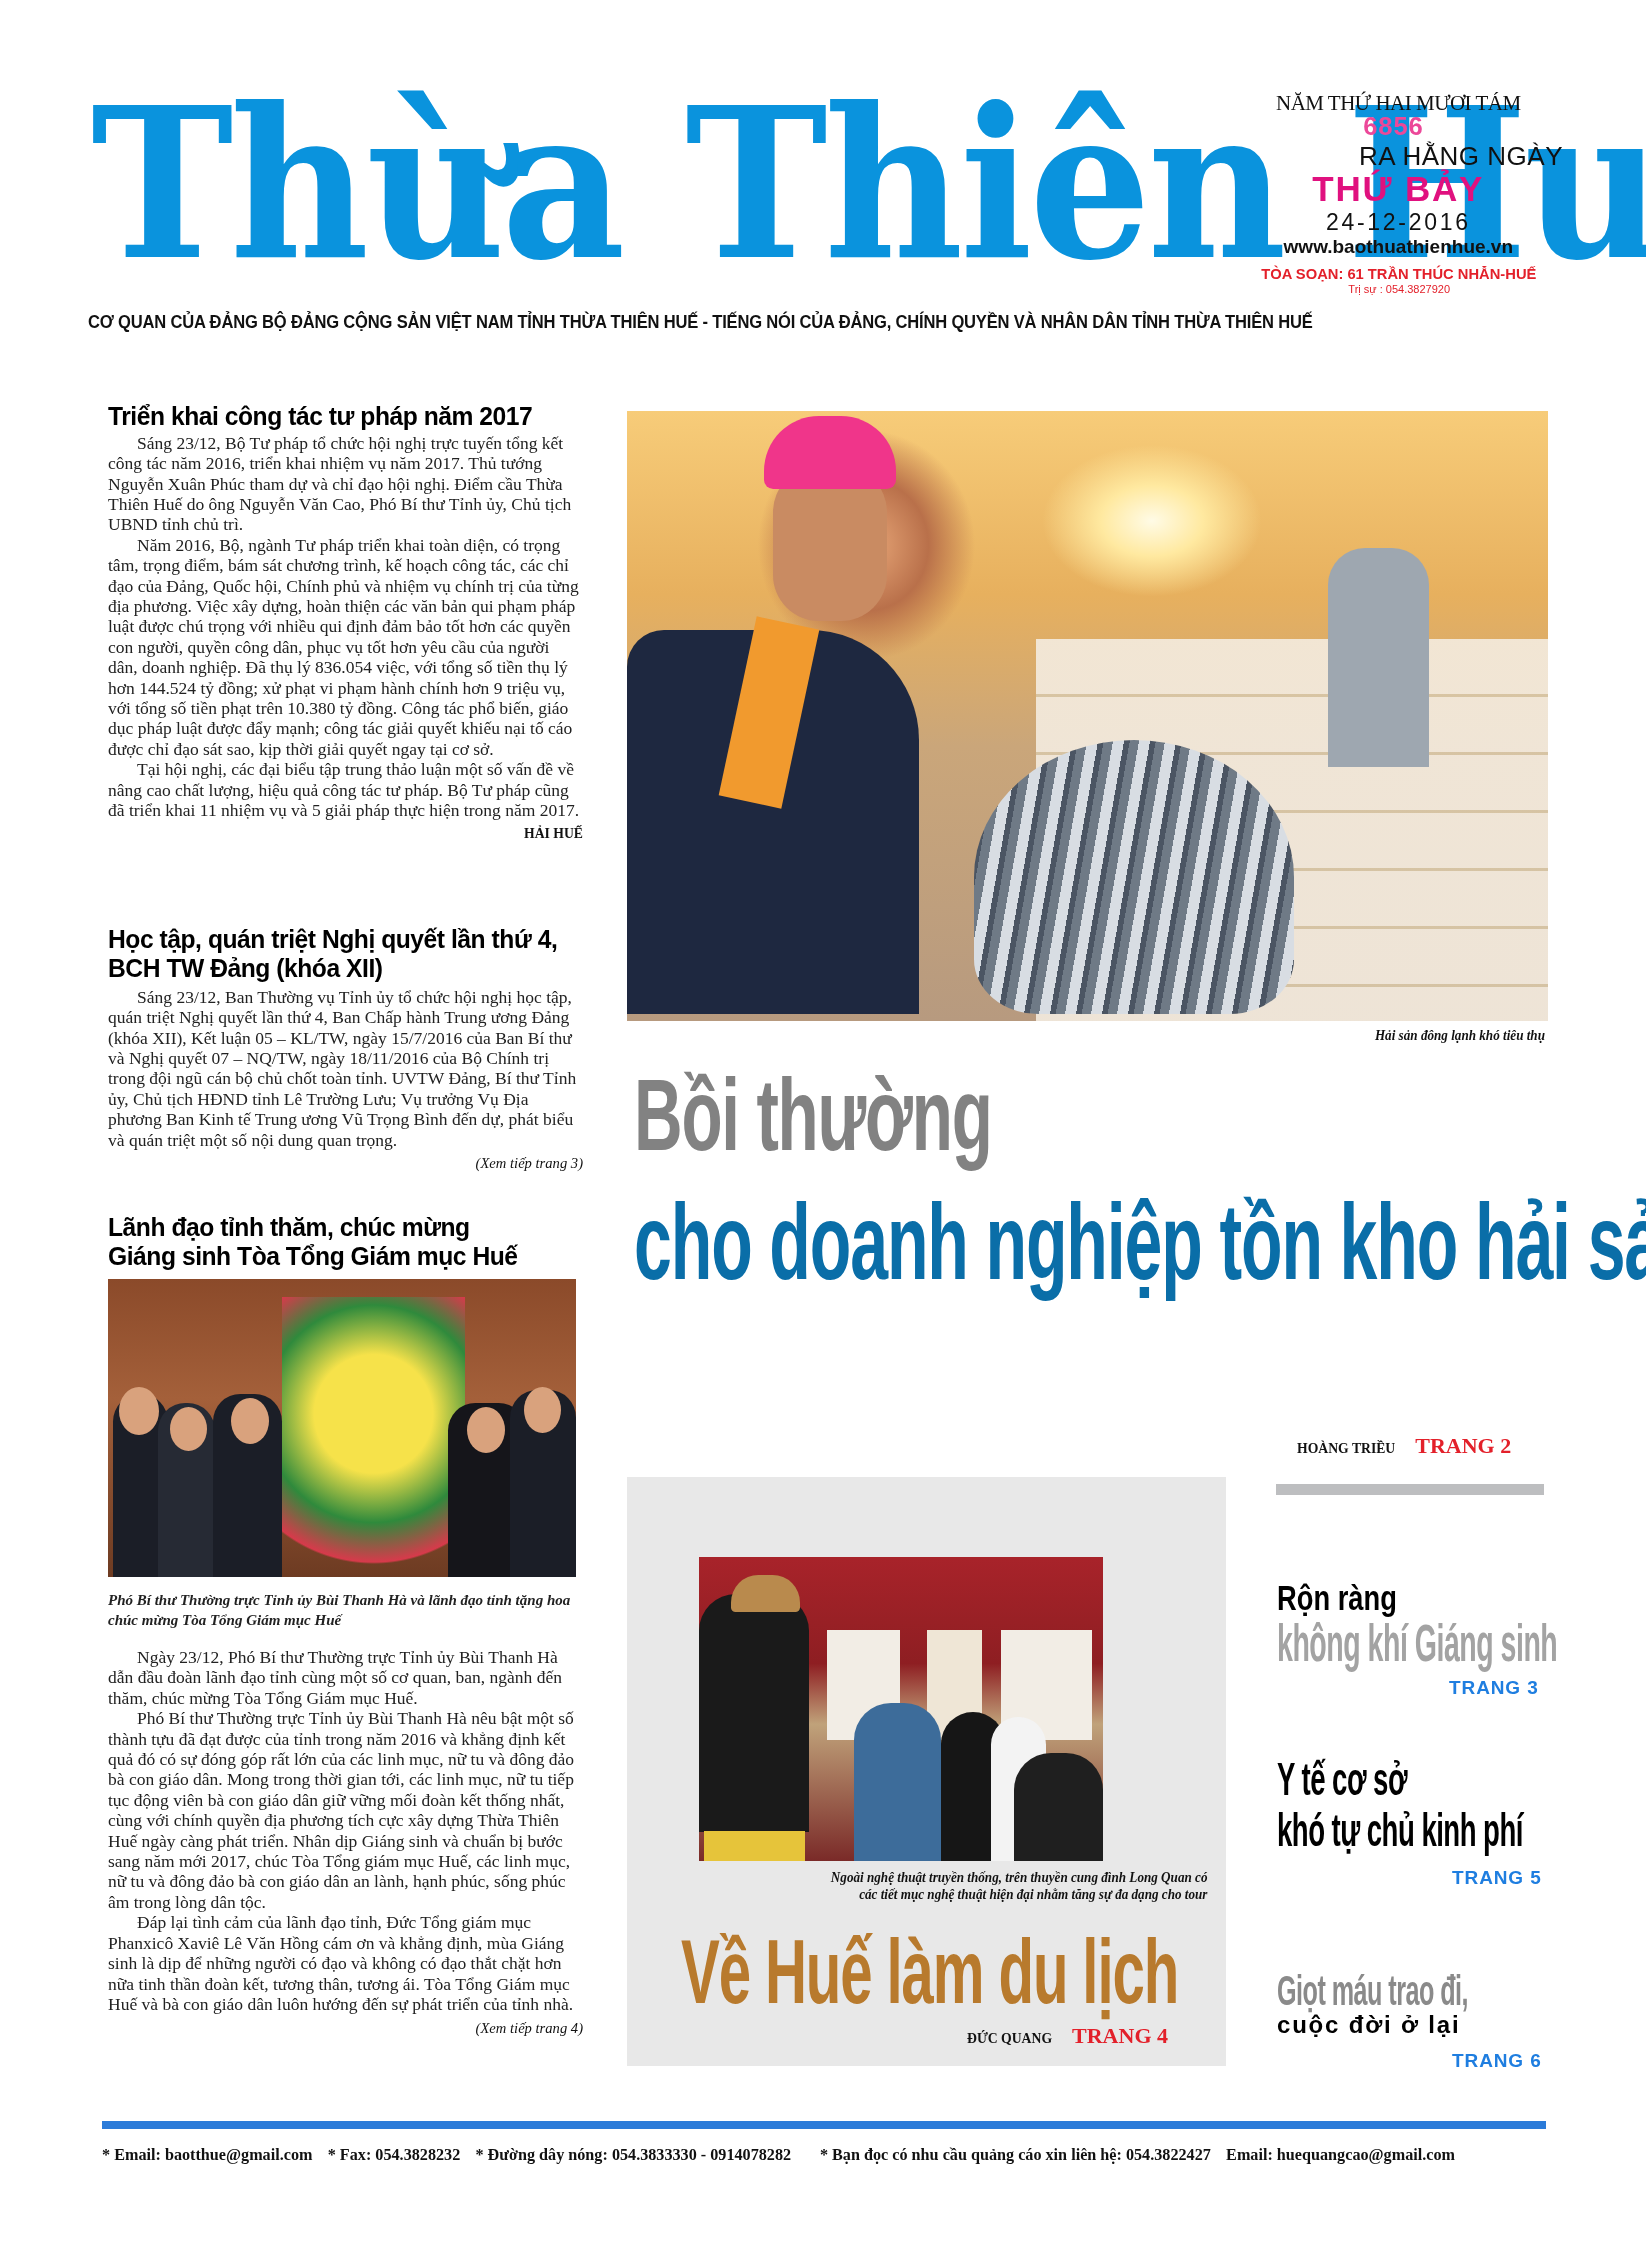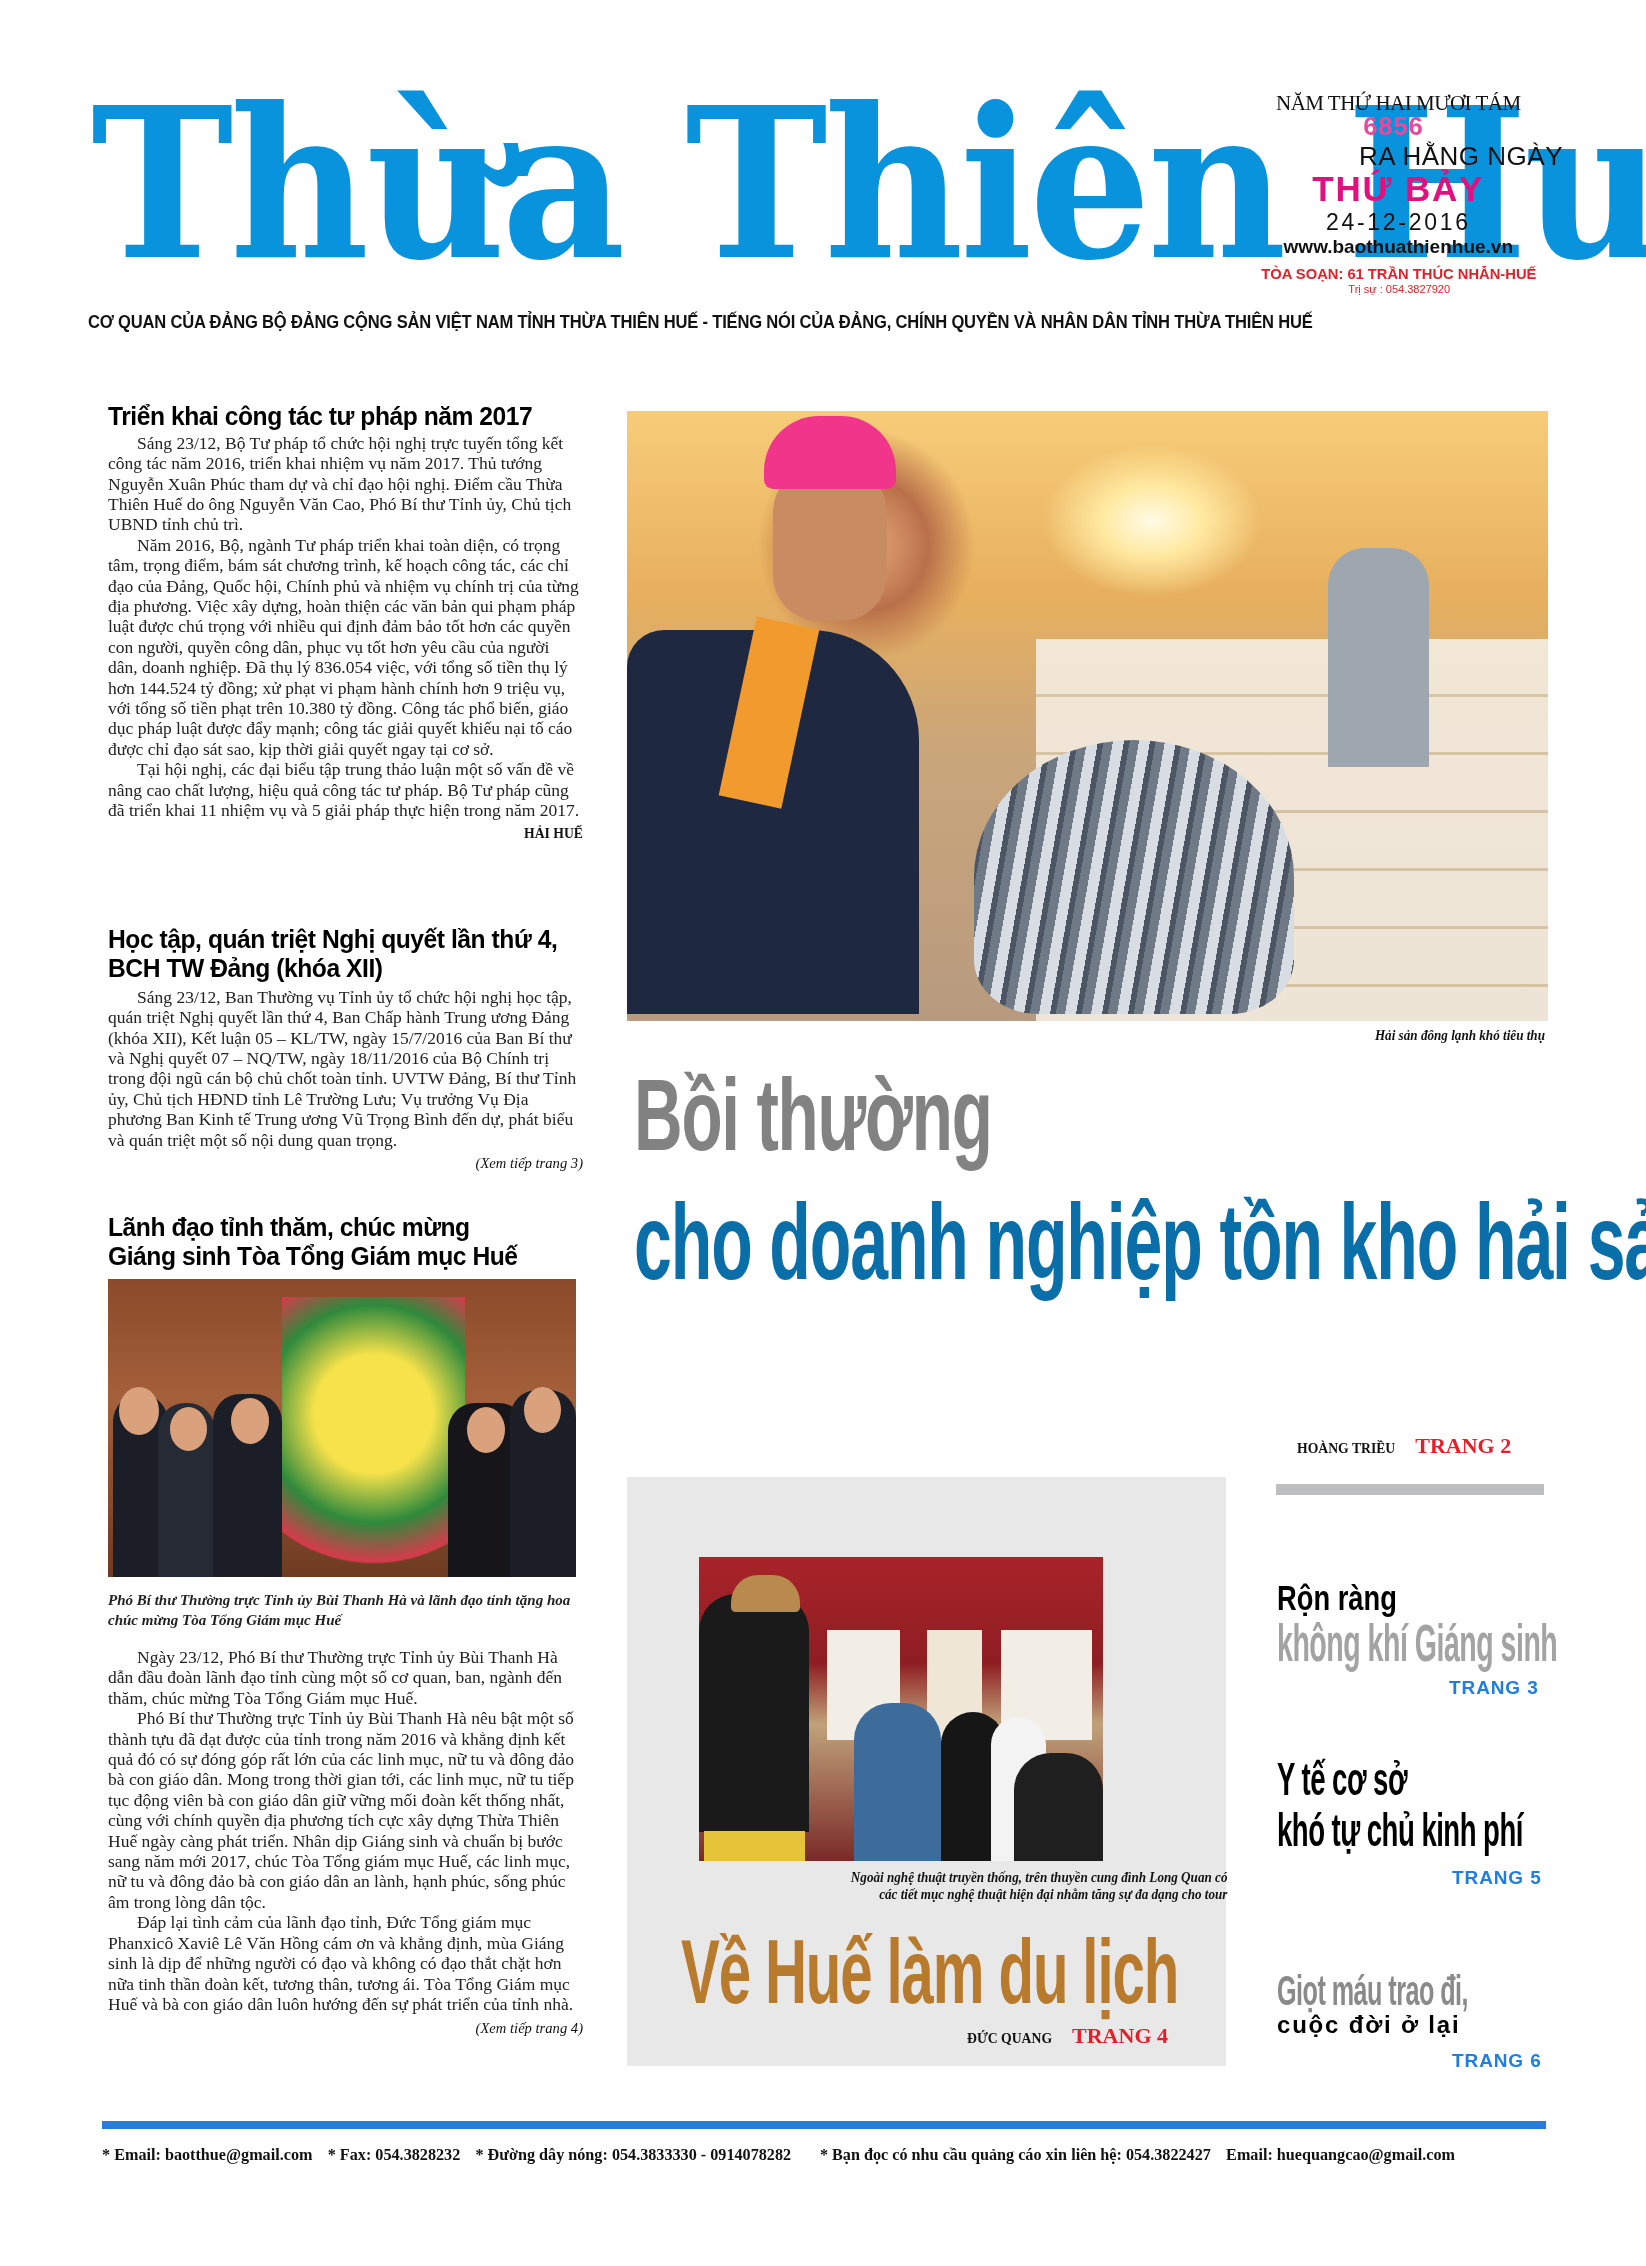--- a/index.html
+++ b/index.html
@@ -230,21 +230,21 @@
   <div class="window" style="left:228px; width:55px; background:#efe6d6;"></div>
   <div class="window" style="left:302px; width:91px;"></div>
   <div class="sax"></div>
   <div class="hat"></div>
   <div class="pants"></div>
   <div class="guest" style="left:155px; top:146px; width:87px; height:160px;"></div>
   <div class="guest" style="left:242px; top:155px; width:64px; height:151px; background:#161616;"></div>
   <div class="guest" style="left:292px; top:160px; width:55px; height:146px; background:#f3f3f3;"></div>
   <div class="guest" style="left:315px; top:196px; width:89px; height:110px; background:#1f1f1f;"></div>
 </div>
-<div class="abs" style="right:420px; top:1869px; text-align:right;">
+<div class="abs" style="right:440px; top:1869px; text-align:right;">
   <div class="caption-cond">Ngoài nghệ thuật truyền thống, trên thuyền cung đình Long Quan có</div>
   <div class="caption-cond">các tiết mục nghệ thuật hiện đại nhằm tăng sự đa dạng cho tour</div>
 </div>
 <div class="abs lead-gold" style="left:681px; top:1926px;">Về Huế làm du lịch</div>
 <div class="abs" style="left:967px; top:2023px; display:flex; align-items:baseline; gap:20px; white-space:nowrap;">
   <span class="author-sm">ĐỨC QUANG</span>
   <span class="page-red">TRANG 4</span>
 </div>
 
 <div class="abs gray-bar" style="left:1276px; top:1484px; width:268px; height:11px;"></div>

